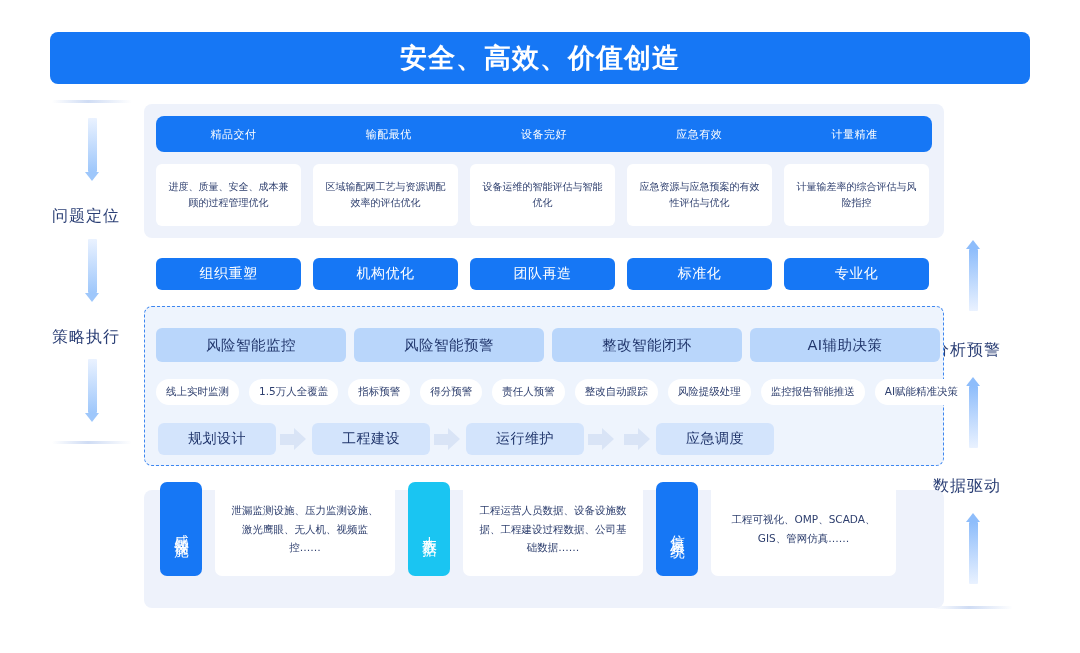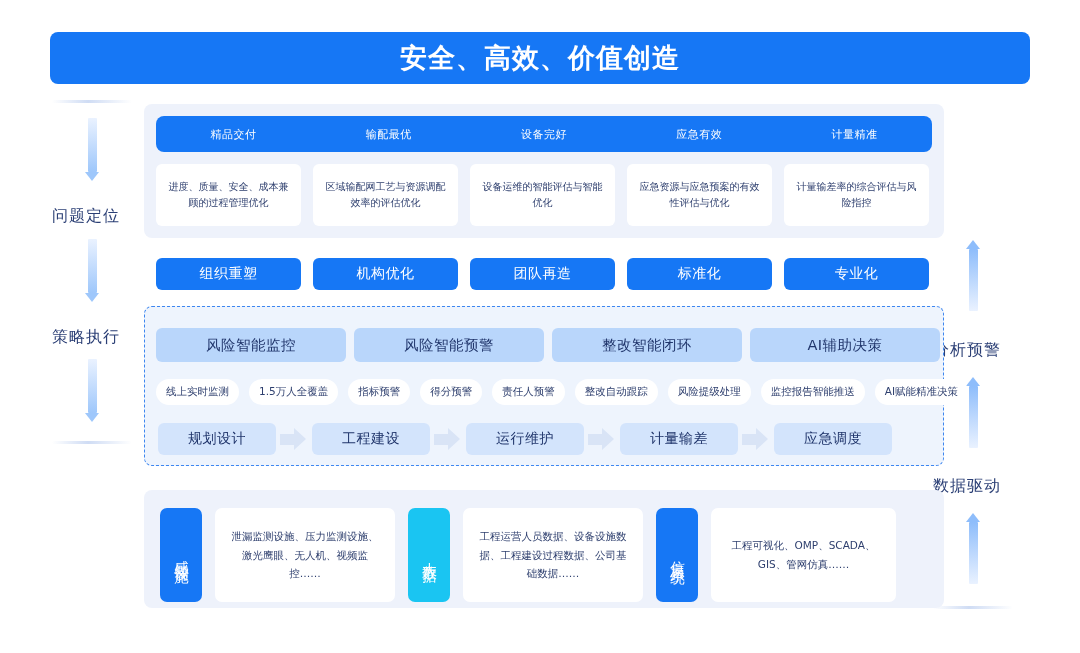--- a/index.html
+++ b/index.html
@@ -241,31 +241,30 @@
     <div class="flow-card">工程建设</div>
     <div class="flow-arrow">
         <div class="fa-body"></div>
         <div class="fa-tip"></div>
       </div>
     <div class="flow-card">运行维护</div>
     <div class="flow-arrow">
         <div class="fa-body"></div>
         <div class="fa-tip"></div>
       </div>
-    <div class="flow-card">计量输差</div>
     <div class="flow-arrow">
         <div class="fa-body"></div>
         <div class="fa-tip"></div>
       </div>
     <div class="flow-card">应急调度</div>
   </div>
 
   <div class="panel" style="left:144px;top:490px;width:800px;height:118px;"></div>
 
-  <div class="src-row" style="left:160px;top:508px;">
+  <div class="src-row" style="left:160px;top:482px;">
     <div class="src-tab blue">感知设施</div>
     <div class="src-body src-b1">泄漏监测设施、压力监测设施、激光鹰眼、无人机、视频监控……</div>
 
     <div class="src-tab cyan">大数据</div>
     <div class="src-body src-b2">工程运营人员数据、设备设施数据、工程建设过程数据、公司基础数据……</div>
 
     <div class="src-tab blue">信息系统</div>
     <div class="src-body src-b3">工程可视化、OMP、SCADA、GIS、管网仿真……</div>
   </div>
 

